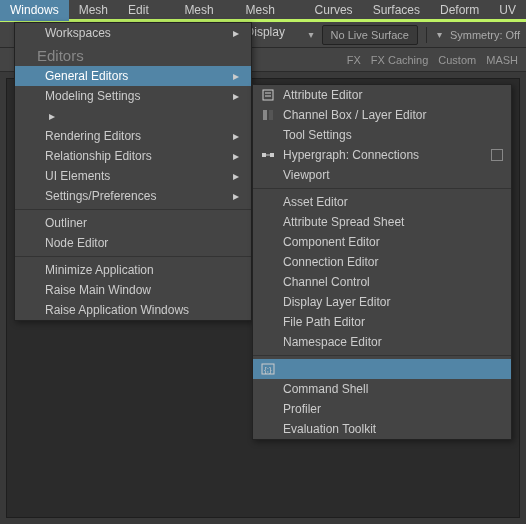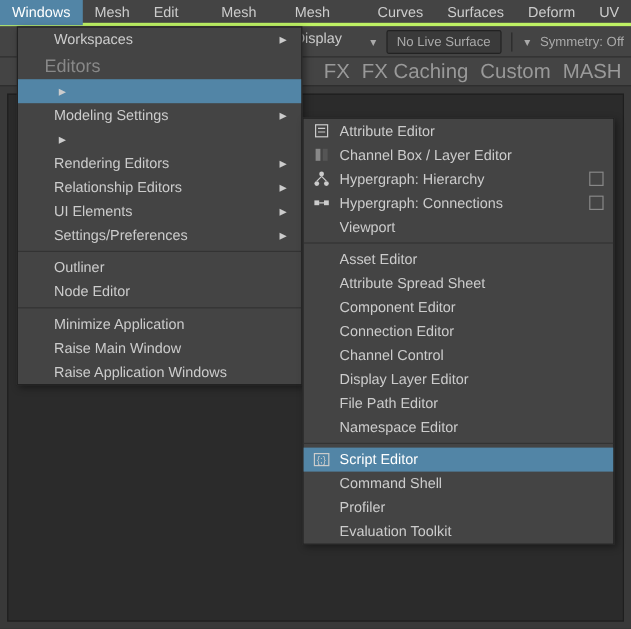--- a/index.html
+++ b/index.html
@@ -4,25 +4,25 @@
 <style>
   * { margin: 0; padding: 0; box-sizing: border-box; font-family: -apple-system, "Segoe UI", Arial, sans-serif; }
   body { background: #393939; color: #bbb; font-size: 12px; width: 526px; height: 524px; overflow: hidden; position: relative; }
   .menubar { background: #444; height: 22px; display: flex; align-items: center; border-bottom: 3px solid #bef264; }
   .menubar-item { padding: 0 10px; height: 22px; line-height: 22px; color: #ccc; cursor: default; }
   .menubar-item.active { background: #5285a6; color: #fff; }
   .toolbar { background: #444; height: 26px; display: flex; align-items: center; border-bottom: 1px solid #2a2a2a; padding: 0 6px; gap: 8px; justify-content: flex-end; }
   .toolbar .chip { background: #3a3a3a; border: 1px solid #222; border-radius: 2px; height: 20px; line-height: 18px; padding: 0 8px; color: #aaa; font-size: 11px; }
   .toolbar .sep { width: 1px; height: 16px; background: #2a2a2a; }
   .secondbar { background: #444; height: 24px; display: flex; align-items: center; gap: 10px; padding: 0 8px; border-bottom: 1px solid #2a2a2a; justify-content: flex-end; }
-  .secondbar .tab { color: #999; font-size: 17px; }
+  .secondbar .tab { color: #999; font-size: 11px; }
   .viewport { position: absolute; top: 72px; left: 0; right: 0; bottom: 0; background: #2b2b2b; border: 1px solid #1e1e1e; margin: 6px; }
   .dropdown { position: absolute; background: #444; border: 1px solid #222; box-shadow: 2px 2px 6px rgba(0,0,0,.4); min-width: 230px; }
   .dropdown.primary { top: 22px; left: 14px; width: 238px; }
-  .dropdown.secondary { top: 98px; left: 252px; width: 260px; }
+  .dropdown.secondary { top: 84px; left: 252px; width: 260px; }
   .section-label { color: #888; font-size: 15px; padding: 4px 10px 2px 22px; }
   .menu-item { display: flex; align-items: center; height: 20px; padding: 0 8px 0 0; color: #ccc; position: relative; }
   .menu-item .gutter { width: 30px; display: flex; align-items: center; justify-content: center; }
   .menu-item .label { flex: 1; white-space: nowrap; overflow: hidden; text-overflow: ellipsis; }
   .menu-item .arrow { width: 14px; text-align: center; color: #ccc; font-size: 12px; }
   .menu-item .box { width: 12px; height: 12px; border: 1px solid #888; margin-left: 6px; }
   .menu-item.active { background: #5285a6; color: #fff; }
   .menu-sep { height: 1px; background: #333; margin: 3px 0; }
   .icon { width: 14px; height: 14px; display: inline-block; }
   .icon svg { width: 14px; height: 14px; display: block; }
@@ -62,20 +62,21 @@
 
 <div class="dropdown primary" id="primary">
     <div class="menu-item">
       <span class="gutter"></span>
       <span class="label">Workspaces</span>
       <span class="arrow">▸</span>
     </div>
     <div class="section-label">Editors</div>
     <div class="menu-item active">
       <span class="gutter"></span>
+      <span class="label">General Editors</span>
       <span class="arrow">▸</span>
     </div>
     <div class="menu-item">
       <span class="gutter"></span>
       <span class="label">Modeling Settings</span>
       <span class="arrow">▸</span>
     </div>
     <div class="menu-item">
       <span class="gutter"></span>
       <span class="arrow">▸</span>
@@ -142,33 +143,22 @@
         <span class="icon">
           <svg viewBox="0 0 14 14">
             <rect x="2" y="2" width="4" height="10" fill="#888"></rect>
             <rect x="8" y="2" width="4" height="10" fill="#555"></rect>
           </svg>
         </span>
       </span>
       <span class="label">Channel Box / Layer Editor</span>
     </div>
     <div class="menu-item">
-      <span class="gutter">
-        <span class="icon">
-          <svg viewBox="0 0 14 14">
-            <circle cx="7" cy="3" r="2" fill="#ccc"></circle>
-            <circle cx="3" cy="11" r="2" fill="#ccc"></circle>
-            <circle cx="11" cy="11" r="2" fill="#ccc"></circle>
-            <line x1="7" y1="5" x2="3" y2="9" stroke="#ccc"></line>
-            <line x1="7" y1="5" x2="11" y2="9" stroke="#ccc"></line>
-          </svg>
-        </span>
-      </span>
-      <span class="label">Hypergraph: Hierarchy</span>
-      <span class="box"></span>
+      <span class="gutter"></span>
+      <span class="label">Tool Settings</span>
     </div>
     <div class="menu-item">
       <span class="gutter">
         <span class="icon">
           <svg viewBox="0 0 14 14">
             <rect x="1" y="5" width="4" height="4" fill="#ccc"></rect>
             <rect x="9" y="5" width="4" height="4" fill="#ccc"></rect>
             <line x1="5" y1="7" x2="9" y2="7" stroke="#ccc"></line>
           </svg>
         </span>
@@ -216,21 +206,20 @@
     <div class="menu-sep"></div>
     <div class="menu-item active">
       <span class="gutter">
         <span class="icon">
           <svg viewBox="0 0 14 14">
             <rect x="1" y="2" width="12" height="10" fill="none" stroke="#ccc"></rect>
             <text x="3" y="10" font-size="8" fill="#ccc">{;}</text>
           </svg>
         </span>
       </span>
-      <span class="label">Script Editor</span>
     </div>
     <div class="menu-item">
       <span class="gutter"></span>
       <span class="label">Command Shell</span>
     </div>
     <div class="menu-item">
       <span class="gutter"></span>
       <span class="label">Profiler</span>
     </div>
     <div class="menu-item">

